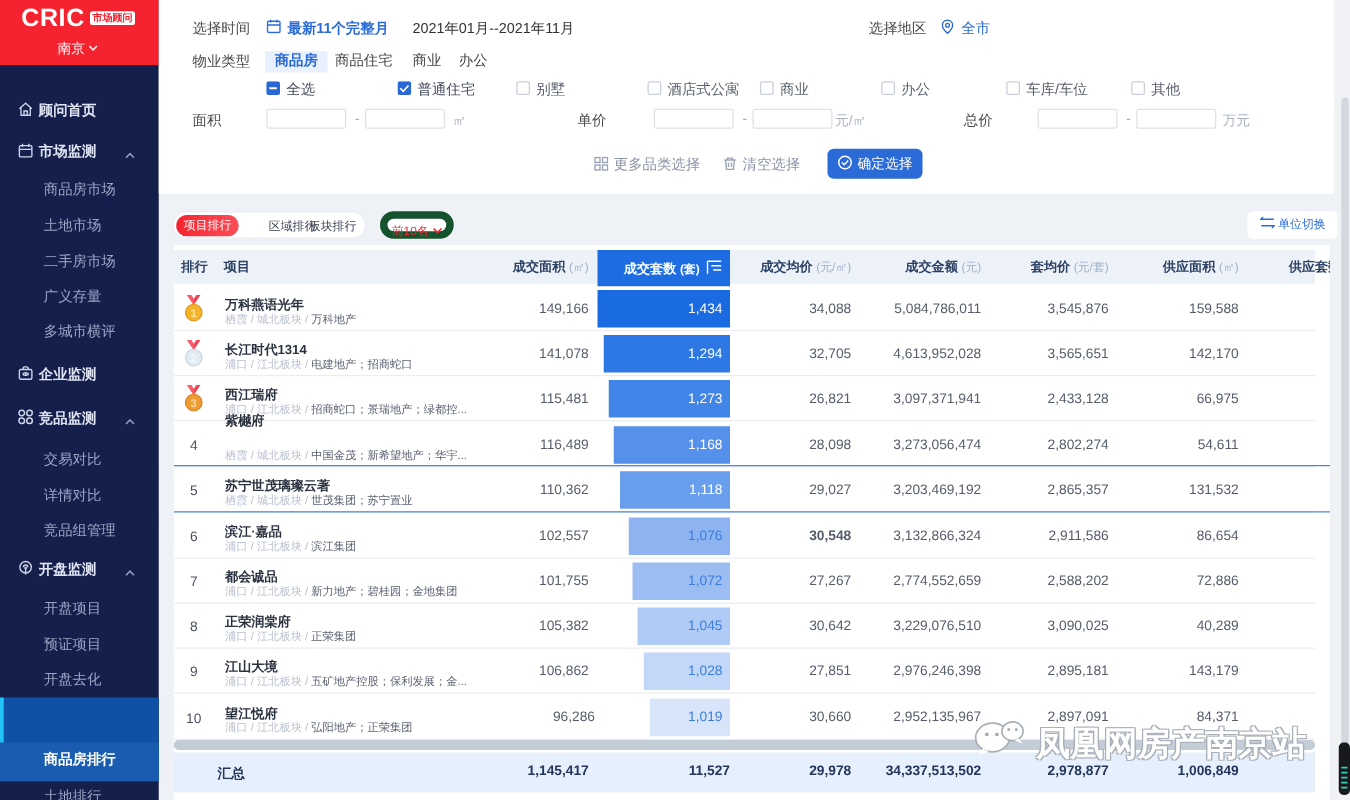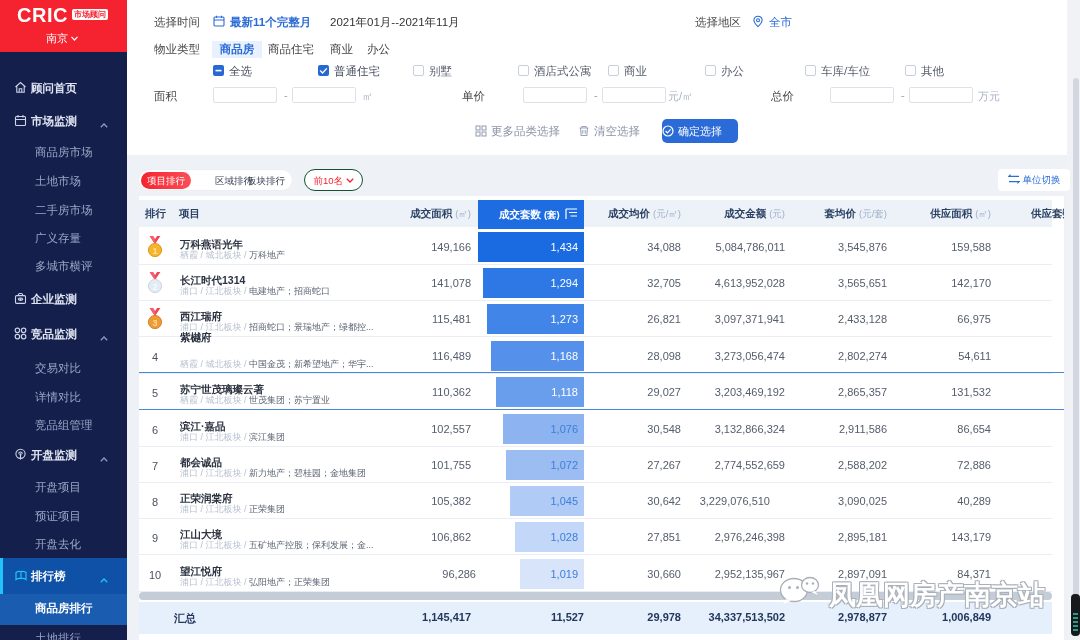--- a/index.html
+++ b/index.html
@@ -29,26 +29,26 @@
 .ftext { position:absolute; font-size:11.5px; color:#333; }
 .tab-active { position:absolute; left:212px; top:41px; width:50px; height:17px; background:#e8f1fd; color:#2b6bd7; font-size:11.5px; font-weight:bold; text-align:center; line-height:17px; }
 .ptab { position:absolute; top:41px; height:17px; font-size:11.5px; color:#444; line-height:17px; }
 .cb { position:absolute; width:11px; height:11px; border-radius:2px; top:65px; }
 .cb-off { background:#fff; border:1px solid #c8cfdb; }
 .cb-label { position:absolute; top:64px; font-size:11.5px; color:#454c5c; }
 .inp { position:absolute; top:87px; width:64px; height:16px; border:1px solid #dde2ea; border-radius:2px; background:#fff; }
 .dash { position:absolute; top:89px; font-size:11px; color:#9aa3b5; }
 .unit { position:absolute; top:89px; font-size:11px; color:#aab3c4; }
 .gbtn { position:absolute; top:124px; font-size:11.5px; color:#8a93a6; }
-.confirm { position:absolute; left:662px; top:119px; width:76px; height:24px; background:#2b6bd7; border-radius:5px; color:#fff; font-size:11px; line-height:24px; text-align:left; }
+.confirm { position:absolute; left:662px; top:119px; width:76px; height:24px; background:#2b6bd7; border-radius:5px; color:#fff; font-size:11px; line-height:24px; text-align:center; }
 
 .pillwrap { position:absolute; left:138px; top:169px; width:155px; height:22px; background:#fff; border:1px solid #eceef3; border-radius:11px; }
 .redpill { position:absolute; left:141px; top:172px; width:50px; height:17px; background:linear-gradient(90deg,#f5232e,#fb4e58); border-radius:9px; color:#fff; font-size:9.5px; line-height:17px; text-align:center; }
 .t2 { position:absolute; top:175px; font-size:9.5px; color:#3b4254; }
-.toppill { position:absolute; left:304px; top:169px; width:59px; height:22px; background:#fff; border:1px solid #14532d; border-radius:11px; color:#f5232e; font-size:9.5px; line-height:21px; text-align:center; }
+.toppill { position:absolute; left:304px; top:169px; width:59px; height:22px; background:#fff; border:6px solid #14532d; border-radius:11px; color:#f5232e; font-size:9.5px; line-height:21px; text-align:center; }
 .unitsw { position:absolute; left:998px; top:169px; width:72px; height:22px; background:#fff; border-radius:4px; color:#2b6bd7; font-size:9.5px; line-height:22px; text-align:center; }
 
 .card { position:absolute; left:139px; top:196px; width:925px; height:444px; background:#fff; overflow:hidden; }
 .thead { position:absolute; left:0; top:4px; width:913px; height:27px; background:#edf1f8; }
 .th { position:absolute; font-size:10.5px; font-weight:bold; color:#2c4265; top:11px; white-space:nowrap; }
 .th .u { font-weight:normal; font-size:9.5px; color:#9fb0ca; }
 .bluehead { position:absolute; left:339px; top:4px; width:106px; height:29px; background:#1d6ce2; color:#fff; font-size:10.5px; font-weight:bold; }
 .row-sep { position:absolute; left:0; width:913px; height:1px; background:#eaedf3; }
 .rnum { position:absolute; font-size:11px; color:#4a5160; width:30px; text-align:center; left:1px; }
 .pname { position:absolute; left:41px; font-size:10.5px; line-height:12px; font-weight:bold; color:#2b3240; }
@@ -137,30 +137,20 @@
             <path d="M6.5 6.8 V11.6"></path>
           </svg></span>
         <span class="tx">开盘监测</span>
         <span class="chev"><svg width="8" height="5" viewBox="0 0 8 5">
             <path d="M0.8 4.2 L4 1 L7.2 4.2" stroke="#8f9cbe" stroke-width="1.3" fill="none"></path>
           </svg></span>
       </div>
 <div class="m-sub" style="top:477px;line-height:20px;">开盘项目</div>
 <div class="m-sub" style="top:506px;line-height:20px;">预证项目</div>
 <div class="m-sub" style="top:534px;line-height:20px;">开盘去化</div>
-<div class="m-sec" style="top:564px;color:#fff;">
-        <span class="ic"><svg width="14" height="13" viewBox="0 0 14 13" fill="none" stroke="#22c3f7" stroke-width="1.2">
-            <path d="M2 3.5 A 6 6 0 0 1 7 2.5 A 6 6 0 0 1 12 3.5 V 10.5 A 6 6 0 0 0 7 9.5 A 6 6 0 0 0 2 10.5 Z"></path>
-            <path d="M7 2.8 V 9.6"></path>
-          </svg></span>
-        <span class="tx">排行榜</span>
-        <span class="chev"><svg width="8" height="5" viewBox="0 0 8 5">
-            <path d="M0.8 4.2 L4 1 L7.2 4.2" stroke="#22c3f7" stroke-width="1.3" fill="none"></path>
-          </svg></span>
-      </div>
 <div class="m-sub" style="top:598px;line-height:20px;color:#fff;font-weight:bold;">商品房排行</div>
 <div class="m-sub" style="top:628px;line-height:20px;">土地排行</div>
 </div>
 <div class="rgutter"></div>
     <div class="vthumb"></div>
 <div class="fpanel"></div>
 <div class="flabel" style="left:154px;top:15px;">选择时间</div>
 <svg class="abs" style="left:213px;top:15px;" width="12" height="12" viewBox="0 0 12 12" fill="none" stroke="#2b6bd7" stroke-width="1.1">
       <rect x="1" y="2" width="10" height="9" rx="1"></rect>
       <path d="M1 5 H11 M3.5 0.8 V3 M8.5 0.8 V3"></path>
@@ -332,21 +322,21 @@
 <div class="num" style="right:177px;top:191px;">2,865,357</div>
 <div class="num" style="right:73px;top:191px;">131,532</div>
 <div class="row-sep" style="top:250px;"></div>
 <div class="rnum" style="top:228px;">6</div>
 <div class="pname" style="top:223.5px;">滨江·嘉品</div>
 <div class="psub" style="top:235.5px;">浦口 / 江北板块 / <b>滨江集团</b></div>
 <div class="num" style="right:593px;top:228px;">102,557</div>
 <div class="bar" style="left:363.5px;top:218px;width:81.5px;background:#8db4f1;">
         <div class="bartext" style="color:#3c7edb;">1,076</div>
       </div>
-<div class="num" style="right:383px;top:228px;">30,548</div>
+<div class="num" style="right:383px;top:228px;font-weight:bold;">30,548</div>
 <div class="num" style="right:279px;top:228px;">3,132,866,324</div>
 <div class="num" style="right:177px;top:228px;">2,911,586</div>
 <div class="num" style="right:73px;top:228px;">86,654</div>
 <div class="row-sep" style="top:286px;"></div>
 <div class="rnum" style="top:264px;">7</div>
 <div class="pname" style="top:259.5px;">都会诚品</div>
 <div class="psub" style="top:271.5px;">浦口 / 江北板块 / <b>新力地产；碧桂园；金地集团</b></div>
 <div class="num" style="right:593px;top:264px;">101,755</div>
 <div class="bar" style="left:366.5px;top:254px;width:78.5px;background:#9cbdf2;">
         <div class="bartext" style="color:#3c7edb;">1,072</div>
@@ -357,21 +347,21 @@
 <div class="num" style="right:73px;top:264px;">72,886</div>
 <div class="row-sep" style="top:322px;"></div>
 <div class="rnum" style="top:300px;">8</div>
 <div class="pname" style="top:295.5px;">正荣润棠府</div>
 <div class="psub" style="top:307.5px;">浦口 / 江北板块 / <b>正荣集团</b></div>
 <div class="num" style="right:593px;top:300px;">105,382</div>
 <div class="bar" style="left:370.5px;top:290px;width:74.5px;background:#b0cbf5;">
         <div class="bartext" style="color:#3c7edb;">1,045</div>
       </div>
 <div class="num" style="right:383px;top:300px;">30,642</div>
-<div class="num" style="right:294px;top:300px;">3,229,076,510</div>
+<div class="num" style="right:279px;top:300px;">3,229,076,510</div>
 <div class="num" style="right:177px;top:300px;">3,090,025</div>
 <div class="num" style="right:73px;top:300px;">40,289</div>
 <div class="row-sep" style="top:358px;"></div>
 <div class="rnum" style="top:336px;">9</div>
 <div class="pname" style="top:331.5px;">江山大境</div>
 <div class="psub" style="top:343.5px;">浦口 / 江北板块 / <b>五矿地产控股；保利发展；金...</b></div>
 <div class="num" style="right:593px;top:336px;">106,862</div>
 <div class="bar" style="left:376.0px;top:326px;width:69.0px;background:#c3d8f8;">
         <div class="bartext" style="color:#3c7edb;">1,028</div>
       </div>

